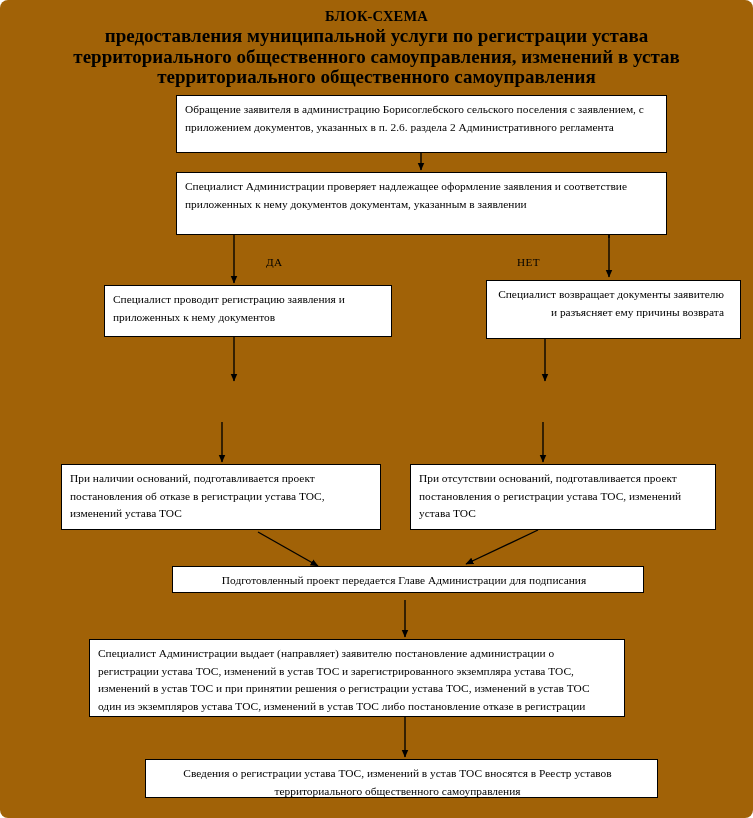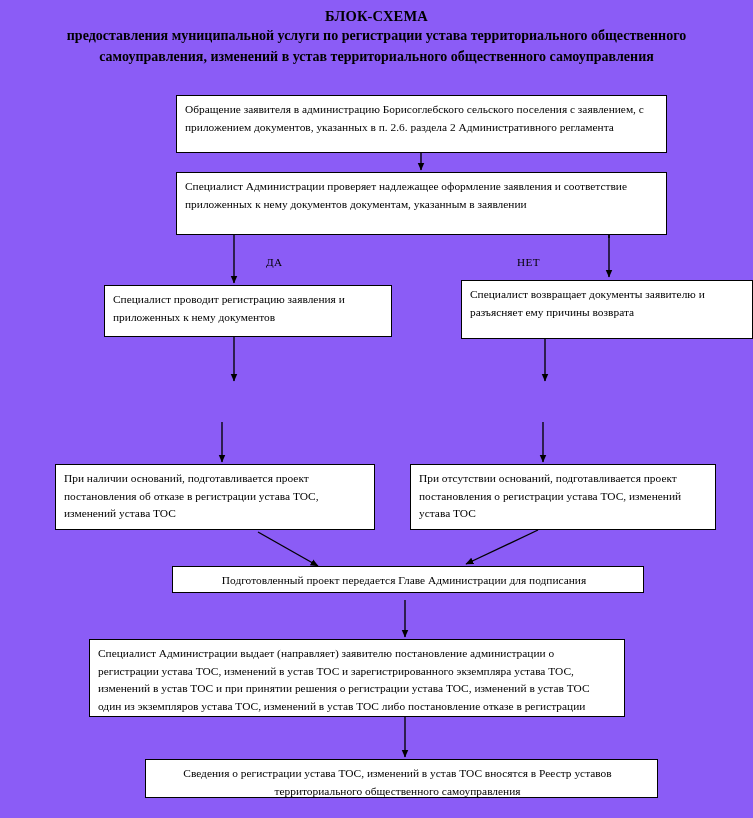--- a/index.html
+++ b/index.html
@@ -8,39 +8,40 @@
     background: #ffffff;
   }
   body {
     font-family: "Liberation Serif", "DejaVu Serif", serif;
     color: #000000;
   }
   #page {
     position: relative;
     width: 753px;
     height: 818px;
-    background: #8b5cf6;
+    background: #a16207;
     overflow: hidden;
+    border-radius: 8px;
   }
   
   .title-block {
     position: absolute;
     left: 0;
     top: 6px;
     width: 753px;
     text-align: center;
   }
   .title-main {
     font-size: 14.5px;
     font-weight: bold;
     letter-spacing: 0.2px;
     line-height: 20px;
   }
   .title-sub {
-    font-size: 14px;
+    font-size: 19px;
     font-weight: bold;
     line-height: 20.5px;
     padding: 0 55px;
   }
   
   .node {
     position: absolute;
     box-sizing: border-box;
     border: 1px solid #000000;
     background: #ffffff;
@@ -134,26 +135,26 @@
   </div>
 
   <div class="node left" style="left:176px; top:172px; width:491px; height:63px;">
     <span class="inner">Специалист Администрации проверяет надлежащее оформление заявления и соответствие приложенных к нему документов документам, указанным в заявлении</span>
   </div>
 
   <div class="node left" style="left:92px; top:285px; width:288px; height:52px;margin-left:12px;">
     <span class="inner">Специалист проводит регистрацию заявления и приложенных к нему документов</span>
   </div>
 
-  <div class="node left" style="left:461px; top:280px; width:292px; height:59px;">
+  <div class="node left" style="left:486px; top:280px; width:255px; height:59px;text-align:right;">
     <span class="inner">Специалист возвращает документы заявителю и разъясняет ему причины возврата</span>
   </div>
 
 
-  <div class="node left" style="left:55px; top:464px; width:320px; height:66px;">
+  <div class="node left" style="left:61px; top:464px; width:320px; height:66px;">
     <span class="inner">При наличии оснований, подготавливается проект постановления об отказе в регистрации устава ТОС, изменений устава ТОС</span>
   </div>
 
   <div class="node left" style="left:410px; top:464px; width:306px; height:66px;">
     <span class="inner">При отсутствии оснований, подготавливается проект постановления о регистрации устава ТОС, изменений устава ТОС</span>
   </div>
 
   <div class="node center" style="left:172px; top:566px; width:472px; height:27px;">
     <span class="inner">Подготовленный проект передается Главе Администрации для подписания</span>
   </div>

